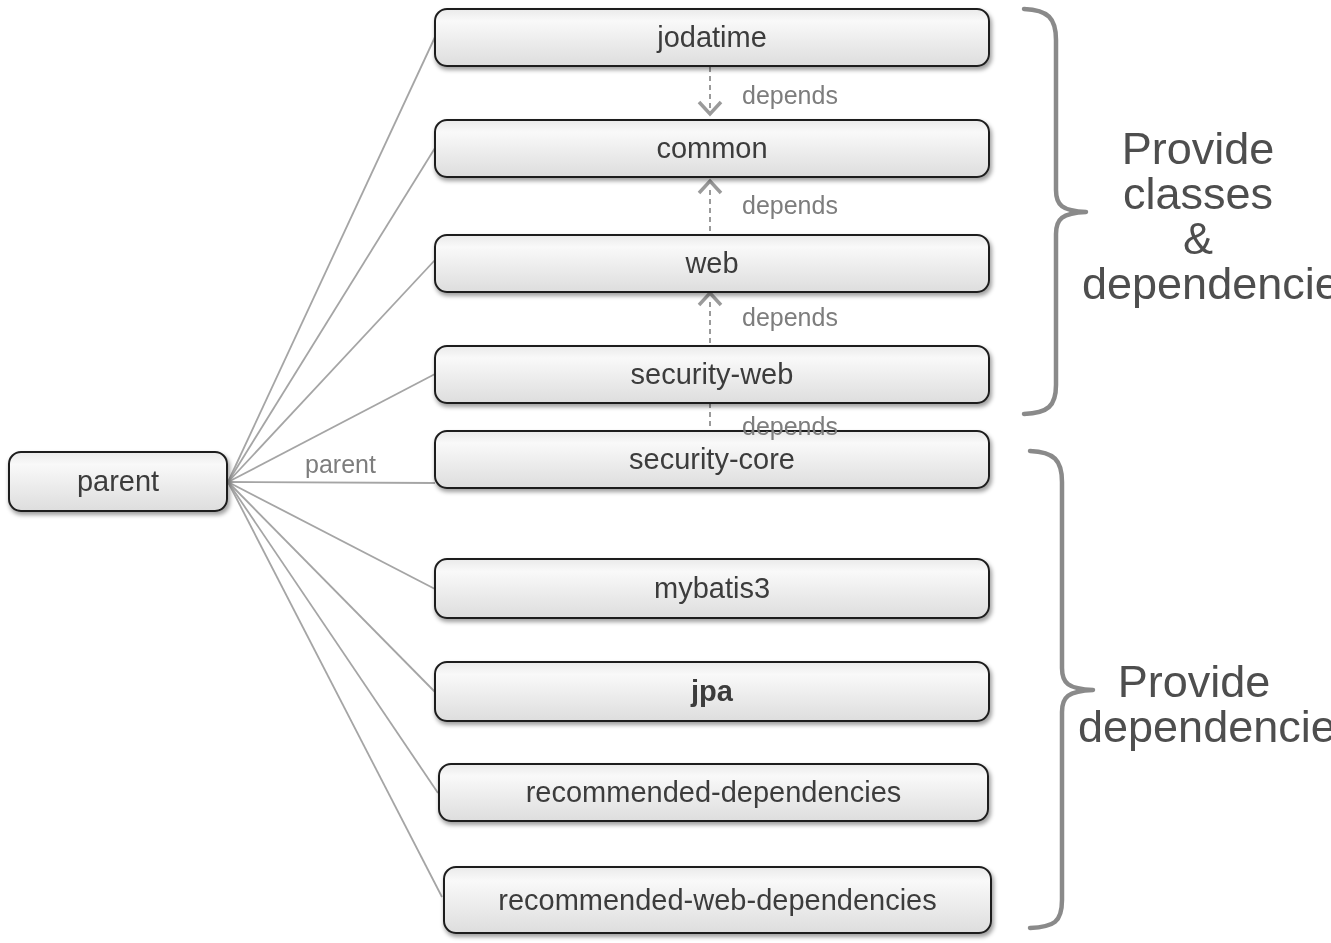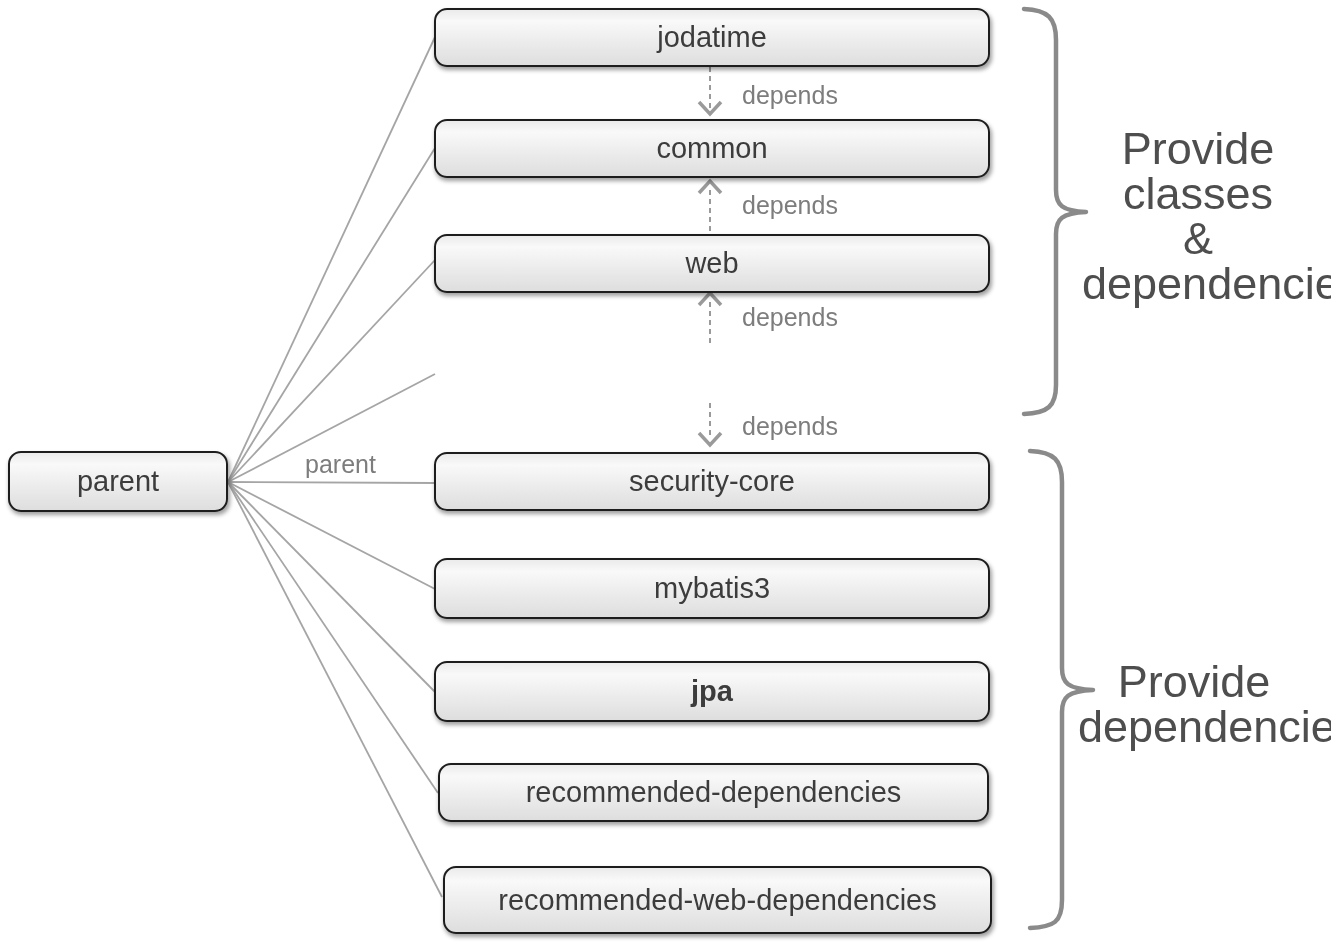--- a/index.html
+++ b/index.html
@@ -71,21 +71,24 @@
 
   <div class="node module" style="top:8px;">
     <span>jodatime</span>
   </div>
   <div class="node module" style="top:119px;">
     <span>common</span>
   </div>
   <div class="node module" style="top:234px;">
     <span>web</span>
   </div>
-  <div class="node module" style="top:452px;">
+  <div class="node module" style="top:345px;">
+    <span>security-web</span>
+  </div>
+  <div class="node module" style="top:430px;">
     <span>security-core</span>
   </div>
   <div class="node module" style="top:558px;height:61px;">
     <span>mybatis3</span>
   </div>
   <div class="node module" style="top:661px;height:61px;font-weight:bold;">
     <span>jpa</span>
   </div>
   <div class="node module" style="top:763px;left:438px;width:551px;">
     <span>recommended-dependencies</span>

